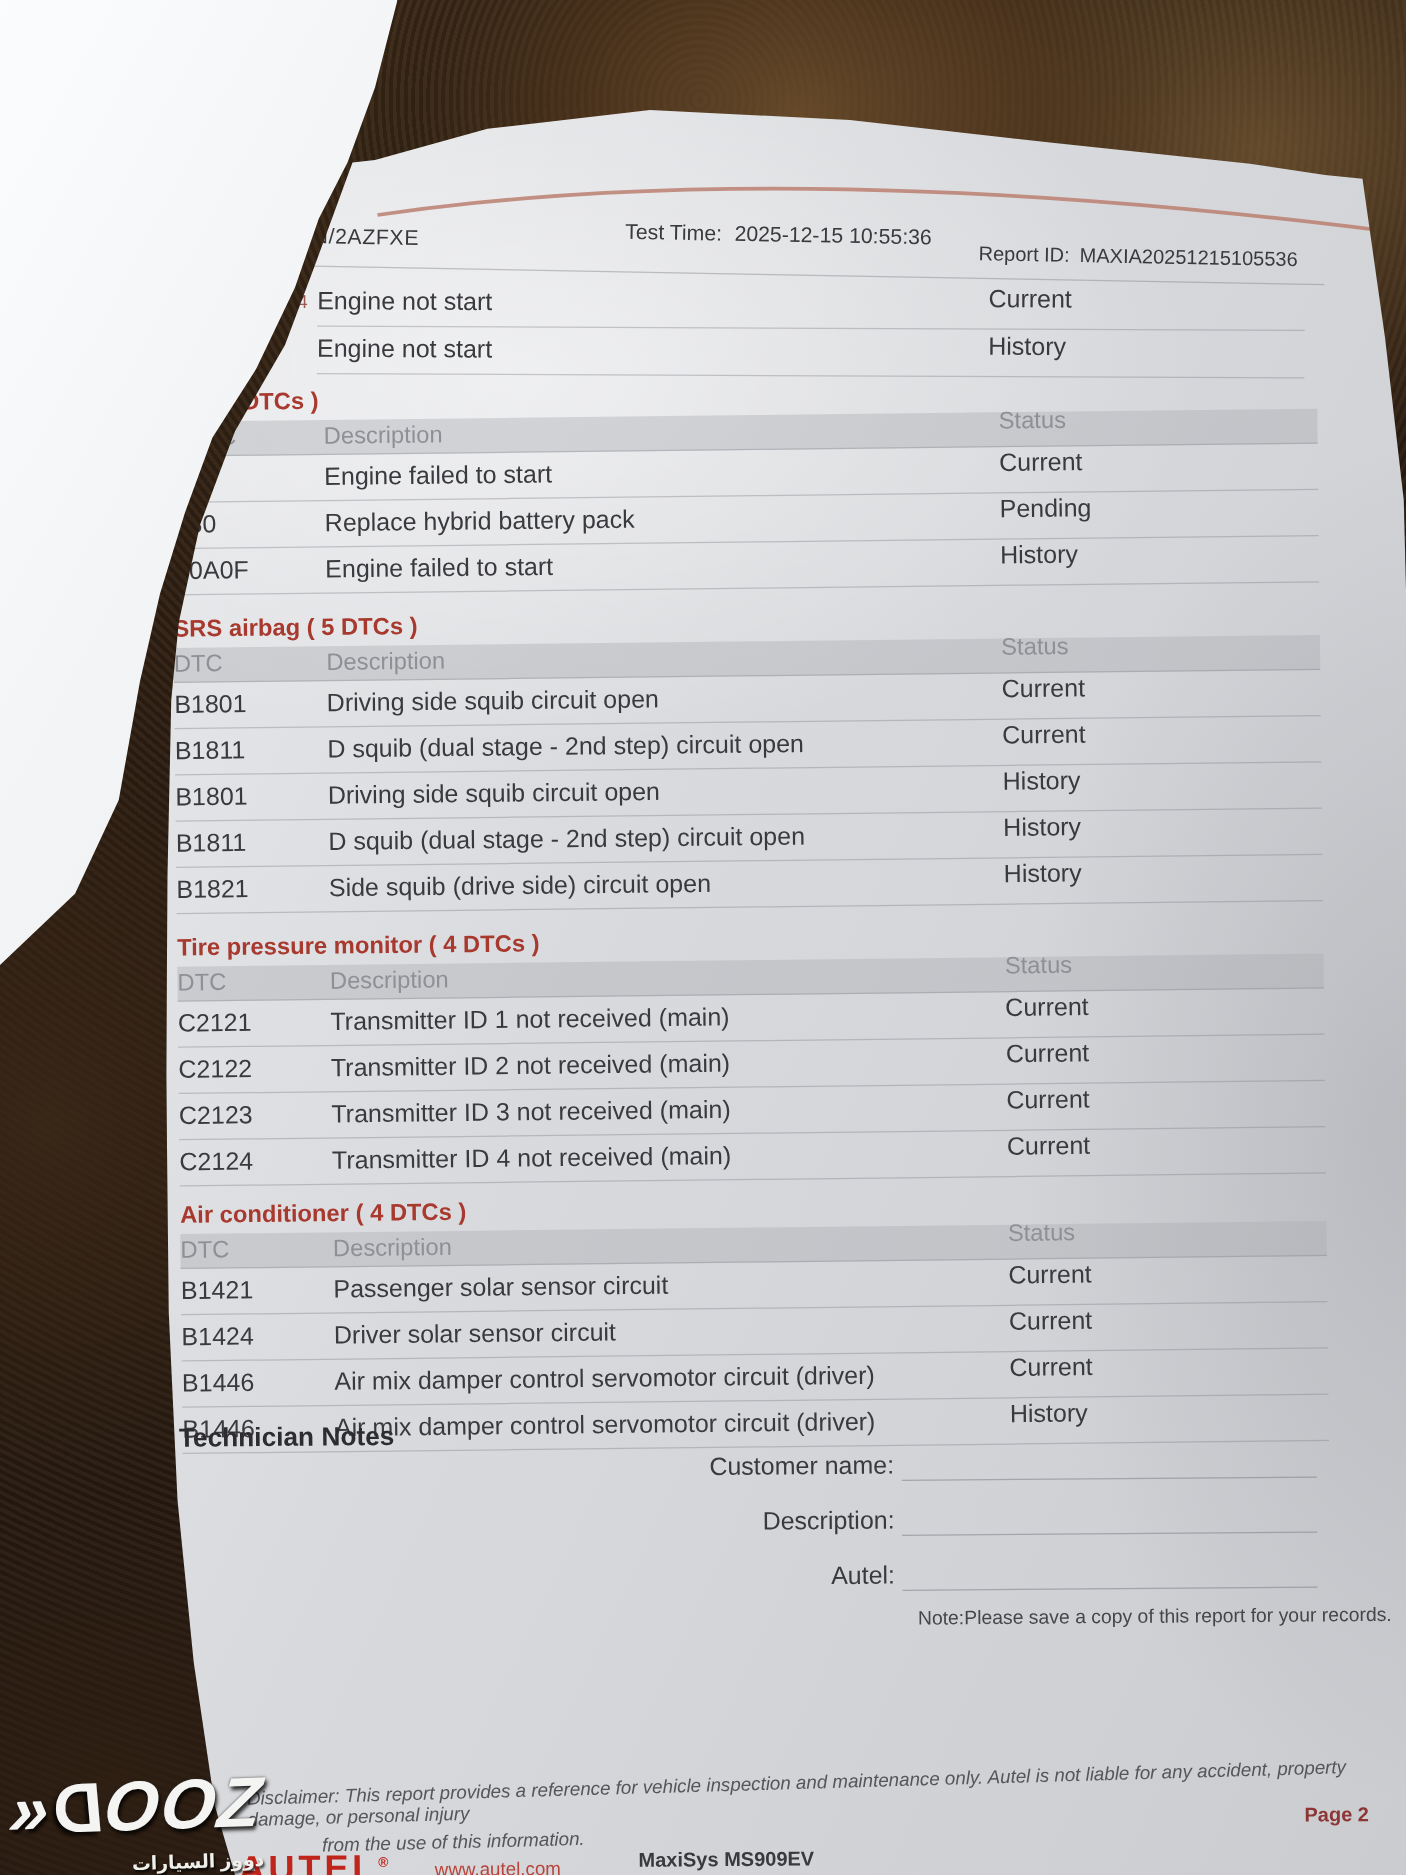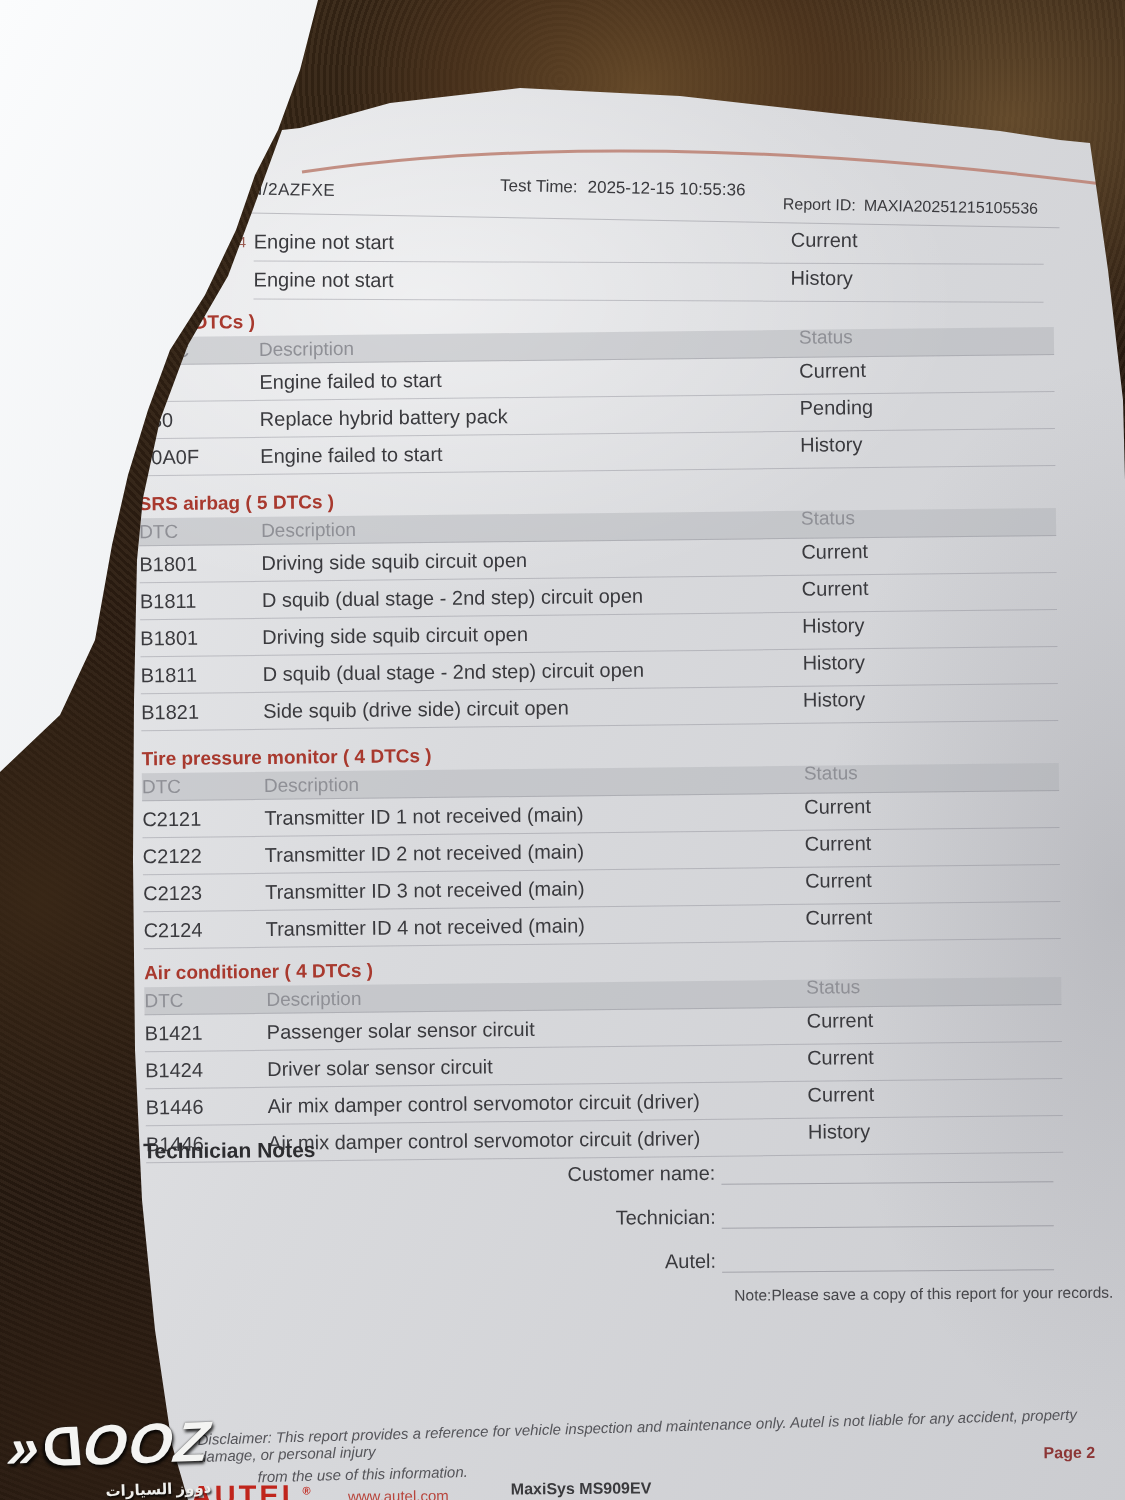--- a/index.html
+++ b/index.html
@@ -268,21 +268,21 @@
     <div class="technotes">Technician Notes</div>
 
     <div class="sig">
 
         <div class="sig-row">
           <span>Customer name:</span>
           <span class="sig-line"></span>
         </div>
 
         <div class="sig-row">
-          <span>Technician:</span>
+          <span>Description:</span>
           <span class="sig-line"></span>
         </div>
 
         <div class="sig-row">
           <span>Autel:</span>
           <span class="sig-line"></span>
         </div>
       </div>
 
     <div class="notetext">Note:Please save a copy of this report for your records.</div>

